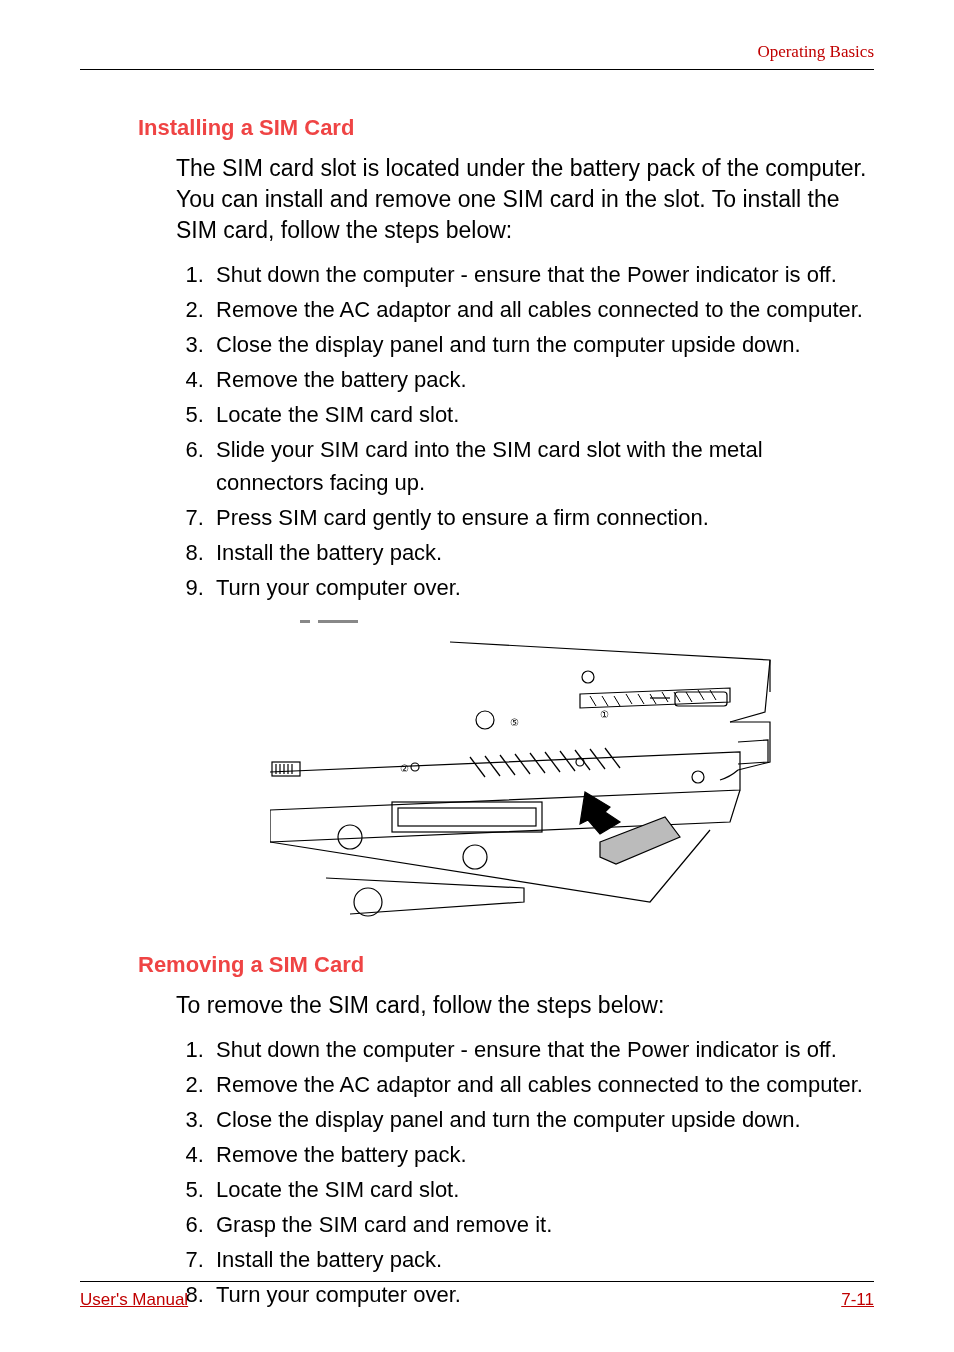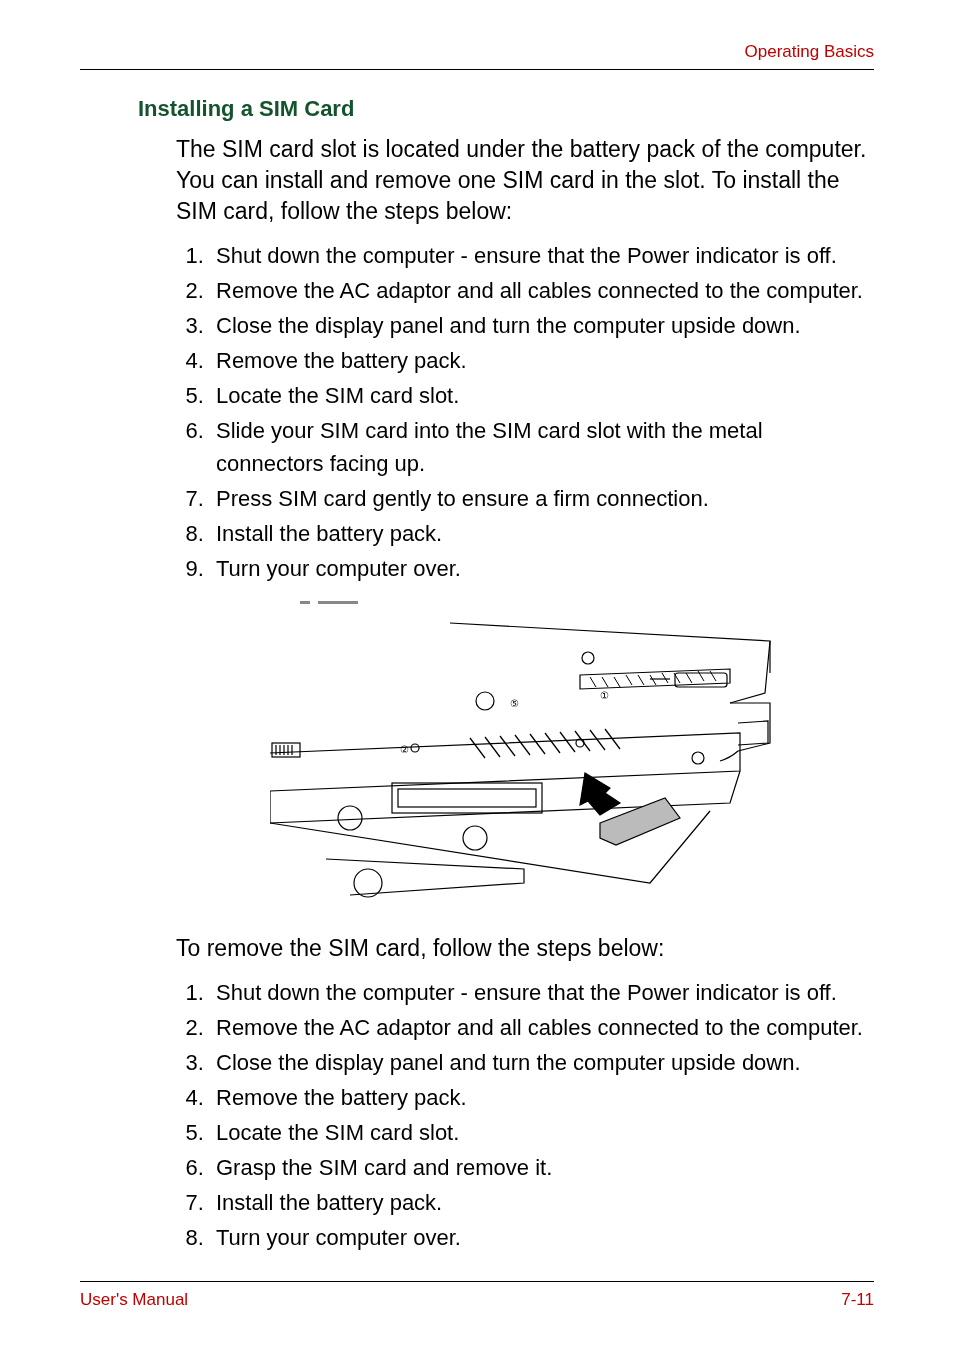--- a/index.html
+++ b/index.html
@@ -6,37 +6,38 @@
   html, body { width: 954px; height: 1352px; background: #ffffff; }
   body {
     font-family: Arial, Helvetica, sans-serif;
     color: #000;
     position: relative;
     padding: 28px 80px 0 80px;
   }
   .header-line {
     border-bottom: 1.5px solid #000;
     margin-top: 18px;
-    margin-bottom: 26px;
+    margin-bottom: 45px;
     position: relative;
     height: 24px;
+    font-family: Liberation Serif, serif;
   }
   .header-right {
     position: absolute;
     right: 0;
     top: -4px;
     color: #c00000;
     font-size: 17px;
   }
   .content {
     padding-left: 96px;
     padding-right: 0px;
   }
   h2.section {
-    color: #14532d;
+    color: #ef4444;
     font-size: 22px;
     font-weight: bold;
     margin-bottom: 12px;
     margin-left: -38px;
   }
   p.intro {
     font-size: 23px;
     line-height: 1.35;
     margin-bottom: 12px;
     padding-right: 4px;
@@ -60,20 +61,21 @@
     position: absolute;
     left: 80px;
     right: 80px;
     bottom: 42px;
     border-top: 1.5px solid #000;
     padding-top: 8px;
     display: flex;
     justify-content: space-between;
     color: #c00000;
     font-size: 17px;
+    text-decoration: underline;
   }
 </style>
 </head>
 <body>
 
 <div class="header-line">
   <span class="header-right">Operating Basics</span>
 </div>
 
 <div class="content">
@@ -165,20 +167,21 @@
       <rect x="128" y="196" width="138" height="18"></rect>
       <polyline points="56,266 254,276 254,290 80,302"></polyline>
 
       <g>
         <polygon points="330,230 395,205 410,225 346,252 330,245" fill="#bbb" stroke="#000"></polygon>
         <polygon points="315,180 340,195 335,200 350,210 330,222 318,208 310,212" fill="#000" stroke="#000"></polygon>
       </g>
     </g>
   </svg>
 
+  <h2 class="section">Removing a SIM Card</h2>
   <p class="intro">To remove the SIM card, follow the steps below:</p>
   <ol class="steps">
     <li>Shut down the computer - ensure that the Power indicator is off.</li>
     <li>Remove the AC adaptor and all cables connected to the computer.</li>
     <li>Close the display panel and turn the computer upside down.</li>
     <li>Remove the battery pack.</li>
     <li>Locate the SIM card slot.</li>
     <li>Grasp the SIM card and remove it.</li>
     <li>Install the battery pack.</li>
     <li>Turn your computer over.</li>

